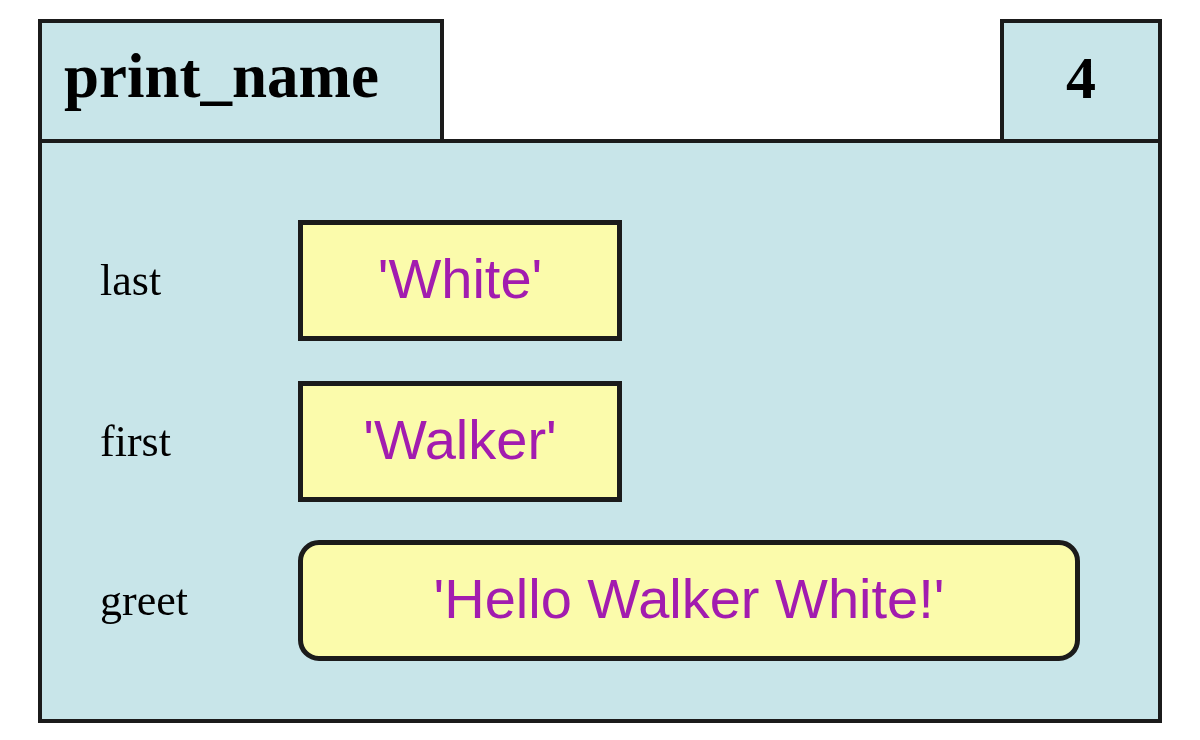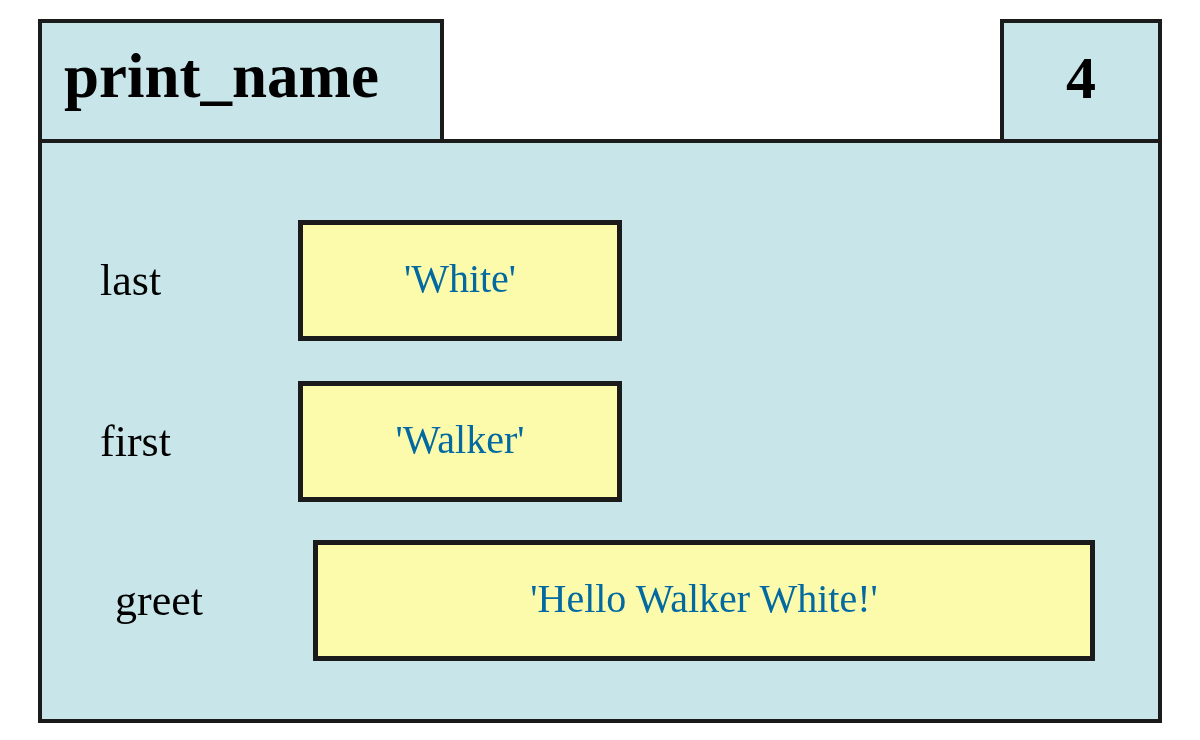--- a/index.html
+++ b/index.html
@@ -85,33 +85,33 @@
     height: 121px;
     background: #fbfbab;
     border: 5px solid #1b1b1b;
     box-sizing: border-box;
     display: flex;
     align-items: center;
     justify-content: center;
     z-index: 3;
   }
   .value-text {
-    font-family: Liberation Serif, serif;
-    font-size: 40px;
-    color: #0369a1;
+    font-family: Liberation Sans, sans-serif;
+    font-size: 56px;
+    color: #a21caf;
     line-height: 1;
     white-space: nowrap;
     padding-bottom: 4px;
   }
   .row-last  .var-label, .row-last  .value-box { top: 219px; }
   .row-first .var-label, .row-first .value-box { top: 380px; }
-  .row-greet .var-label, .row-greet .value-box { top: 539px; margin-left: 15px; }
+  .row-greet .var-label, .row-greet .value-box { top: 539px; }
   .row-last  .value-box { width: 324px; }
   .row-first .value-box { width: 324px; }
-  .row-greet .value-box { width: 782px; }
+  .row-greet .value-box { width: 782px; border-radius: 21px; }
   .row-last  .var-label { top: 219px; }
 </style>
 </head>
 <body>
 
 <div class="stage">
 
   <div class="frame-body"></div>
 
   <div class="frame-tab">

